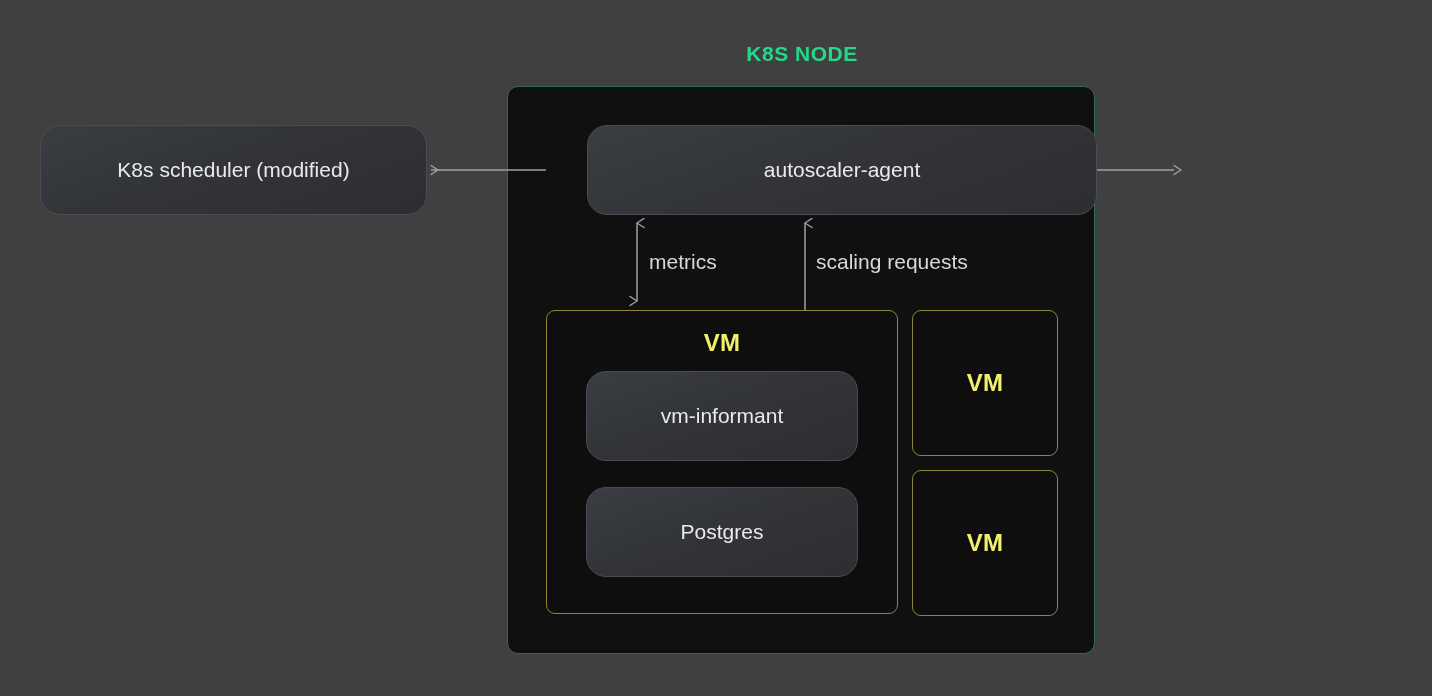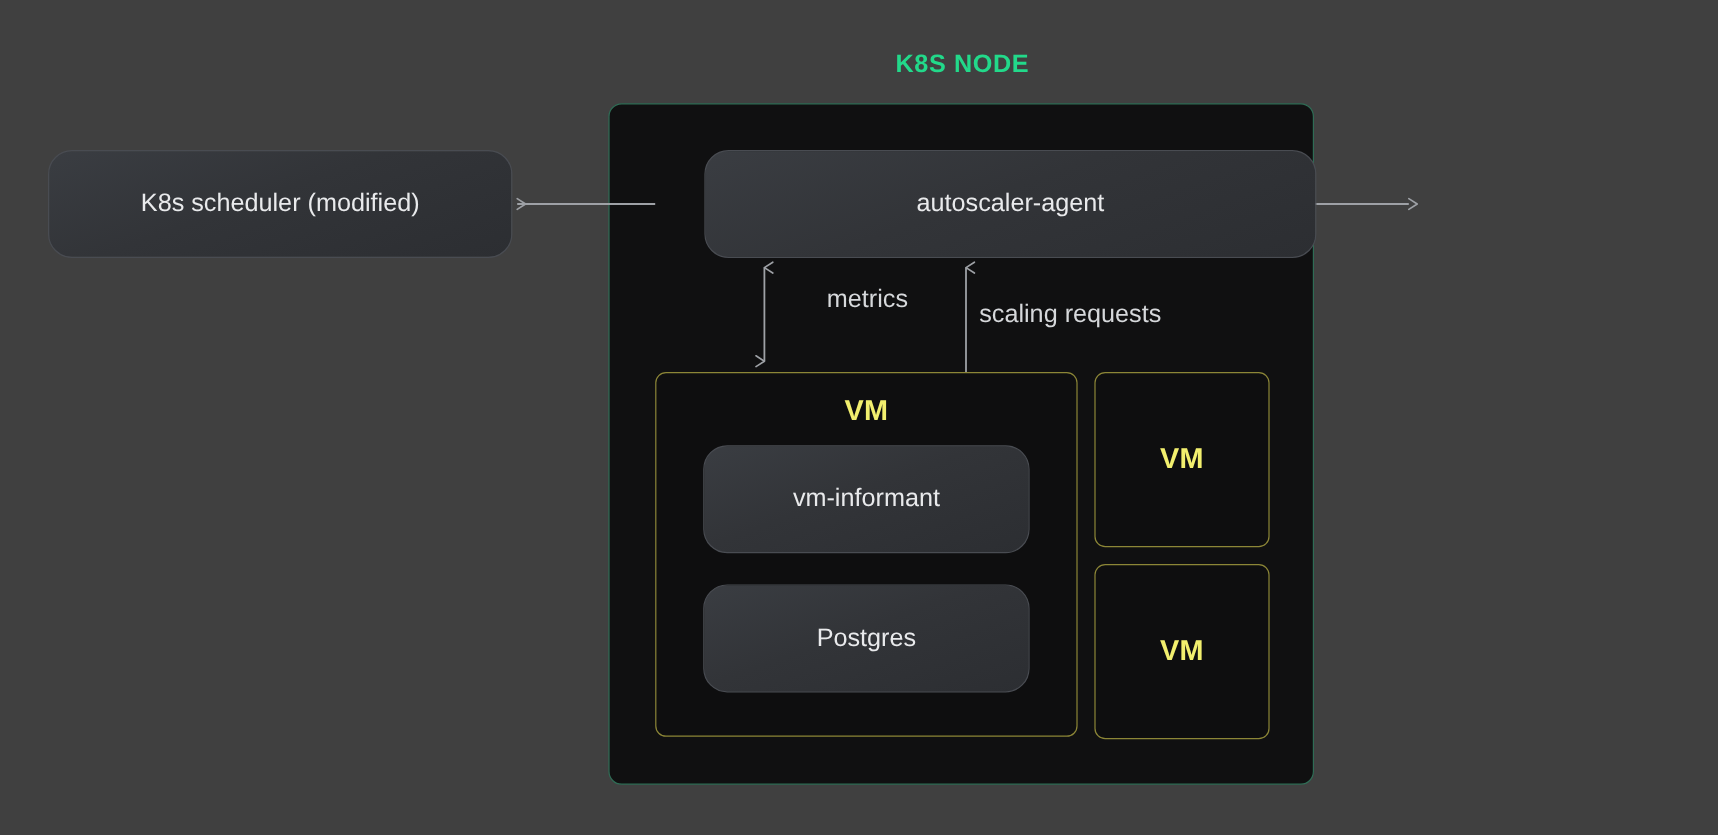--- a/index.html
+++ b/index.html
@@ -98,21 +98,21 @@
     justify-content: center;
   }
 
   
   .arrow-label {
     position: absolute;
     color: #d6d8db;
     font-size: 21px;
     white-space: nowrap;
   }
-  #label-metrics  { left: 649px; top: 238px; margin-left: 40px; }
+  #label-metrics  { left: 649px; top: 250px; }
   #label-scaling  { left: 816px; top: 250px; }
 
   svg.wires {
     position: absolute;
     left: 0; top: 0;
     width: 1432px;
     height: 696px;
     pointer-events: none;
   }
 </style>

